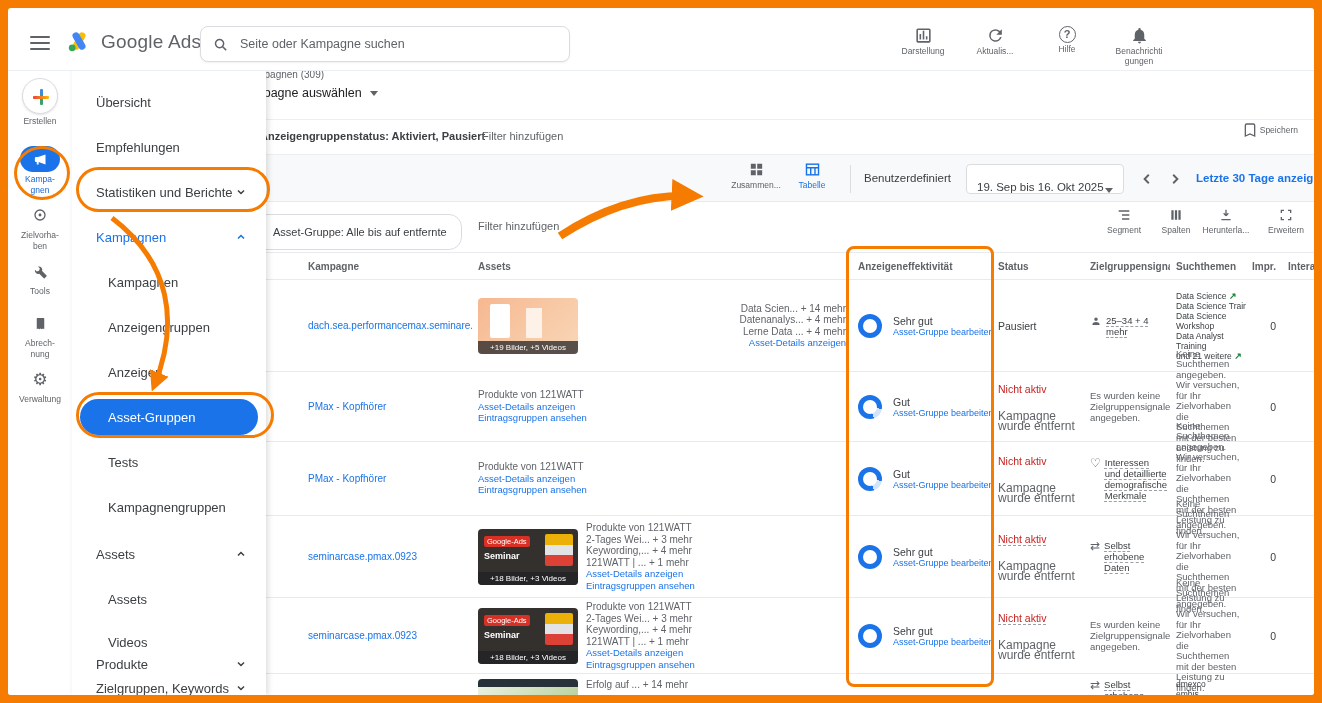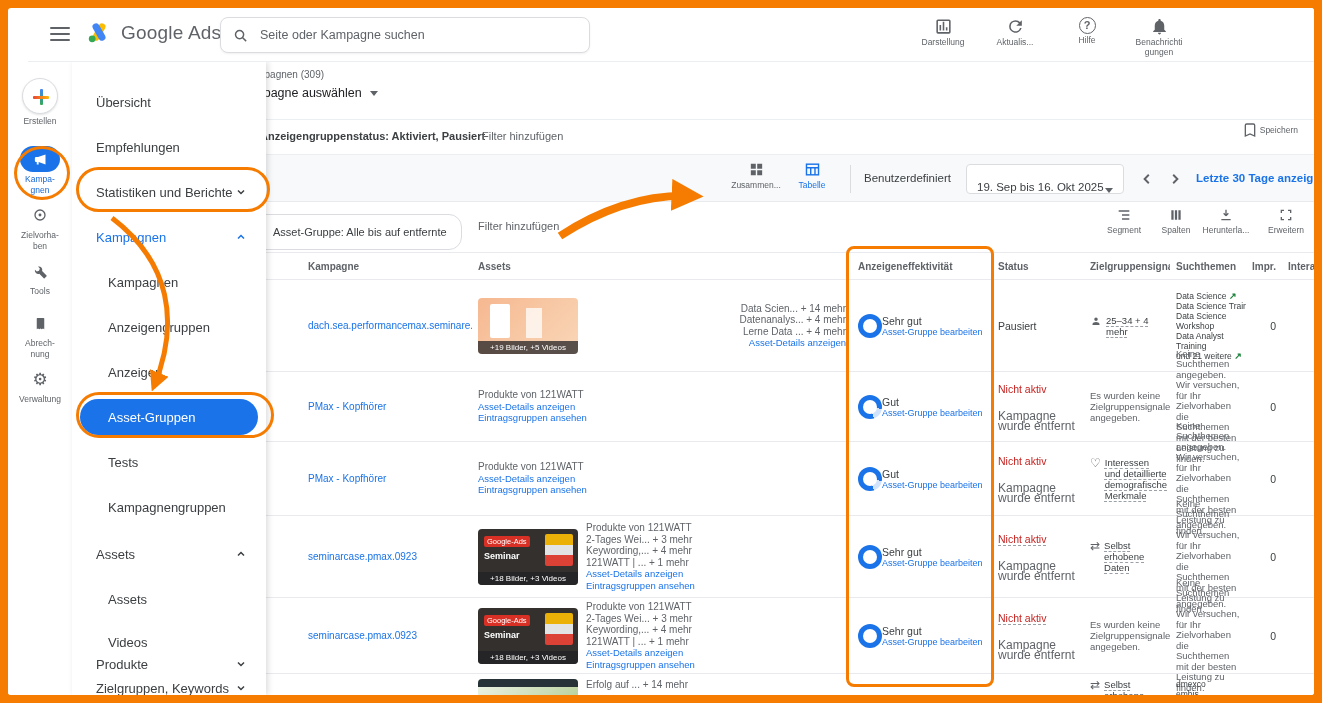--- a/index.html
+++ b/index.html
@@ -2,21 +2,21 @@
 <html><head>
 <meta charset="utf-8">
 <style>
   * { margin:0; padding:0; box-sizing:border-box; }
   html,body { width:1322px; height:703px; }
   body { background:#f57c00; font-family:"Liberation Sans", sans-serif; color:#3c4043; position:relative; overflow:hidden; }
 
   .app { position:absolute; inset:8px; background:#fff; overflow:hidden; border-radius:3px; }
 
   
-  .topbar { position:absolute; left:0; right:0; top:0; height:54px; background:#fff; border-bottom:1px solid #eceff1; z-index:6;margin-left:20px; }
+  .topbar { position:absolute; left:0; right:0; top:9px; height:54px; background:#fff; border-bottom:1px solid #eceff1; z-index:6; }
   .hamburger { position:absolute; left:22px; top:19px; width:20px; height:16px; cursor:pointer; }
   .hamburger i { display:block; height:2px; background:#5f6368; margin-bottom:4px; border-radius:1px; }
   .logo { position:absolute; left:58px; top:13px; display:flex; align-items:center;  gap:9px; }
   .logo-text { font-size:19px; color:#5f6368; letter-spacing:.2px; }
   .search { position:absolute; left:192px; top:9px; width:370px; height:36px; border:1px solid #dadce0; border-radius:8px; display:flex; align-items:center; gap:12px; padding:0 12px; background:#fff; box-shadow:0 1px 2px rgba(60,64,67,.08); }
   .search .ph { color:#5f6368; font-size:12.5px; }
   .top-actions { position:absolute; left:882px; top:6px; display:flex; gap:6px; }
   .action { width:66px; display:flex; flex-direction:column; align-items:center; gap:2px; color:#5f6368; font-size:8.5px; text-align:center; line-height:9.5px; padding-top:3px; cursor:pointer; }
   .help-ic { width:17px; height:17px; border:1.7px solid #5f6368; border-radius:50%; display:flex; align-items:center; justify-content:center; font-size:11px; font-weight:bold; color:#5f6368; }
 
@@ -92,21 +92,21 @@
   .thumb { width:100px; height:56px; border-radius:4px; position:relative; overflow:hidden; flex:none; cursor:pointer; }
   .thumb .badge { position:absolute; left:0; right:0; bottom:0; background:rgba(32,33,36,.74); color:#fff; font-size:8px; line-height:13px; text-align:center; }
   .thumb.peach { background:linear-gradient(135deg,#f6b890,#f9d7b8); }
   .thumb.peach .ph1 { position:absolute; left:12px; top:6px; width:20px; height:34px; background:#fff; border-radius:2px; box-shadow:34px 2px 0 -2px rgba(255,255,255,.75); }
   .thumb.dark { background:#33302e; }
   .thumb .tt1 { position:absolute; left:6px; top:7px; background:#d93025; color:#fff; font-size:7.5px; padding:1px 3px; border-radius:2px; }
   .thumb .tt2 { position:absolute; left:6px; top:22px; color:#fff; font-size:9px; font-weight:bold; }
   .thumb.dark .coll { position:absolute; right:5px; top:5px; width:28px; height:32px; border-radius:2px; background:linear-gradient(180deg,#fbbc04 0 34%, #f1f3f4 34% 67%, #ea4335 67%); opacity:.92; }
   .thumb.green { background:linear-gradient(135deg,#eef3e6,#a9c889); }
   .thumb.green .bar { position:absolute; left:0; right:0; top:0; height:8px; background:#263238; }
-  .eff { display:flex; gap:0; align-items:center; }
+  .eff { display:flex; gap:11px; align-items:center; }
   .ring { width:24px; height:24px; border-radius:50%; background:conic-gradient(#1a73e8 0 360deg); position:relative; flex:none; }
   .ring::after { content:''; position:absolute; inset:5px; background:#fff; border-radius:50%; }
   .ring.partial { background:conic-gradient(from 160deg,#1a73e8 0 300deg,#d2e3fc 300deg 360deg); }
   .rating { font-size:10.5px; color:#3c4043; }
   .elink { font-size:9px; white-space:nowrap; display:block; }
   .st-main { font-size:10.5px; color:#3c4043; }
   .st-main.neg { color:#c5221f; }
   .st-sub { font-size:12px; color:#5f6368; line-height:10px; margin-top:16px; }
   .dashed { text-decoration:underline dashed; text-decoration-color:#9aa0a6; text-underline-offset:2px; }
   .aud { display:flex; gap:4px; align-items:flex-start; font-size:9.5px; line-height:11px; color:#3c4043; }

